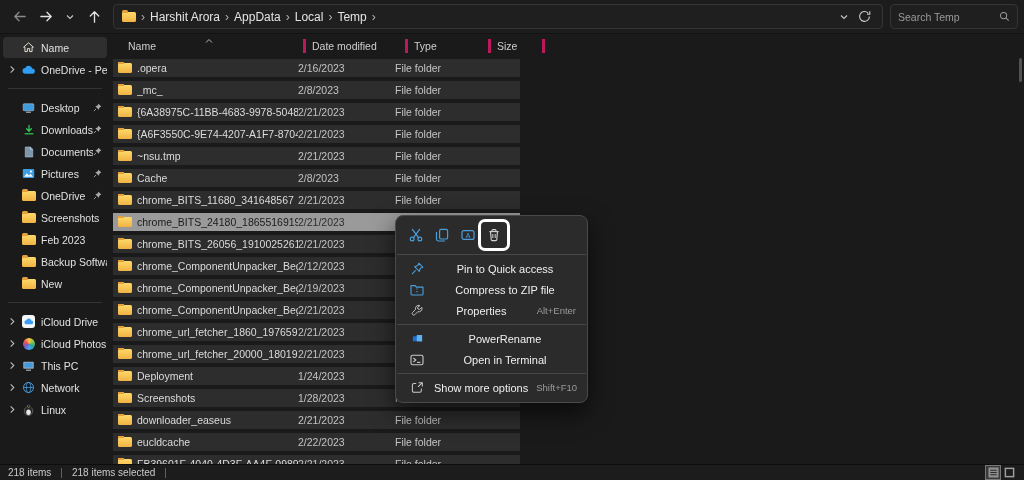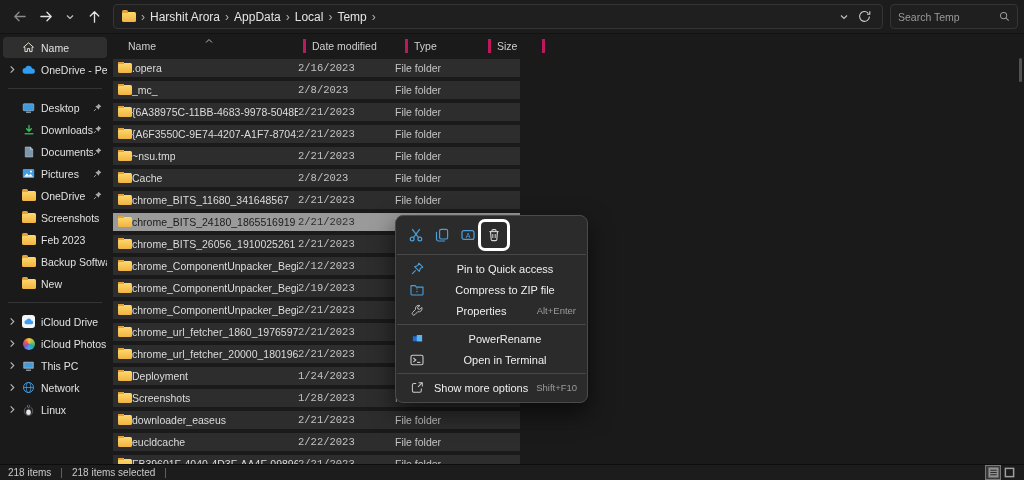--- a/index.html
+++ b/index.html
@@ -38,22 +38,22 @@
   .ch-date{width:93px;padding-left:6px;}
   .ch-type{width:74px;padding-left:6px;}
   .ch-size{width:45px;padding-left:6px;}
   .sort-caret{position:absolute;left:92px;top:-6px;}
   .rows{position:absolute;top:26px;left:3px;width:407px;}
   .row{height:18px;margin-bottom:4px;background:#2d2d2d;display:flex;align-items:center;
        font-size:10.5px;color:#dcdcdc;}
   .row.selected{background:#9a9a9a;color:#1b1b1b;}
   .cell-name{width:180px;display:flex;align-items:center;padding-left:5px;overflow:hidden;
              white-space:nowrap;flex:none;}
-  .cell-name .nm{overflow:hidden;white-space:nowrap;text-align:right;}
-  .cell-date{width:97px;color:#c3c3c3;flex:none;font-family:Liberation Mono, monospace;}
+  .cell-name .nm{margin-left:5px;overflow:hidden;white-space:nowrap;text-align:right;}
+  .cell-date{width:97px;color:#c3c3c3;flex:none;}
   .row.selected .cell-date{color:#2e2e2e;}
   .cell-type{flex:1;color:#c3c3c3;}
   .scroll-thumb{position:absolute;right:2px;top:25px;width:3px;height:24px;background:#525252;border-radius:2px;}
   
   .folder-glyph{display:inline-block;width:14px;height:10px;border-radius:1.5px;position:relative;
                 background:linear-gradient(180deg,#ffd969 0%,#f0b344 100%);flex:none;}
   .folder-glyph::before{content:"";position:absolute;top:-2px;left:0;width:6px;height:3px;
                         border-radius:1.5px 1.5px 0 0;background:#e3a23c;}
   .icon{display:inline-flex;align-items:center;justify-content:center;}
   

